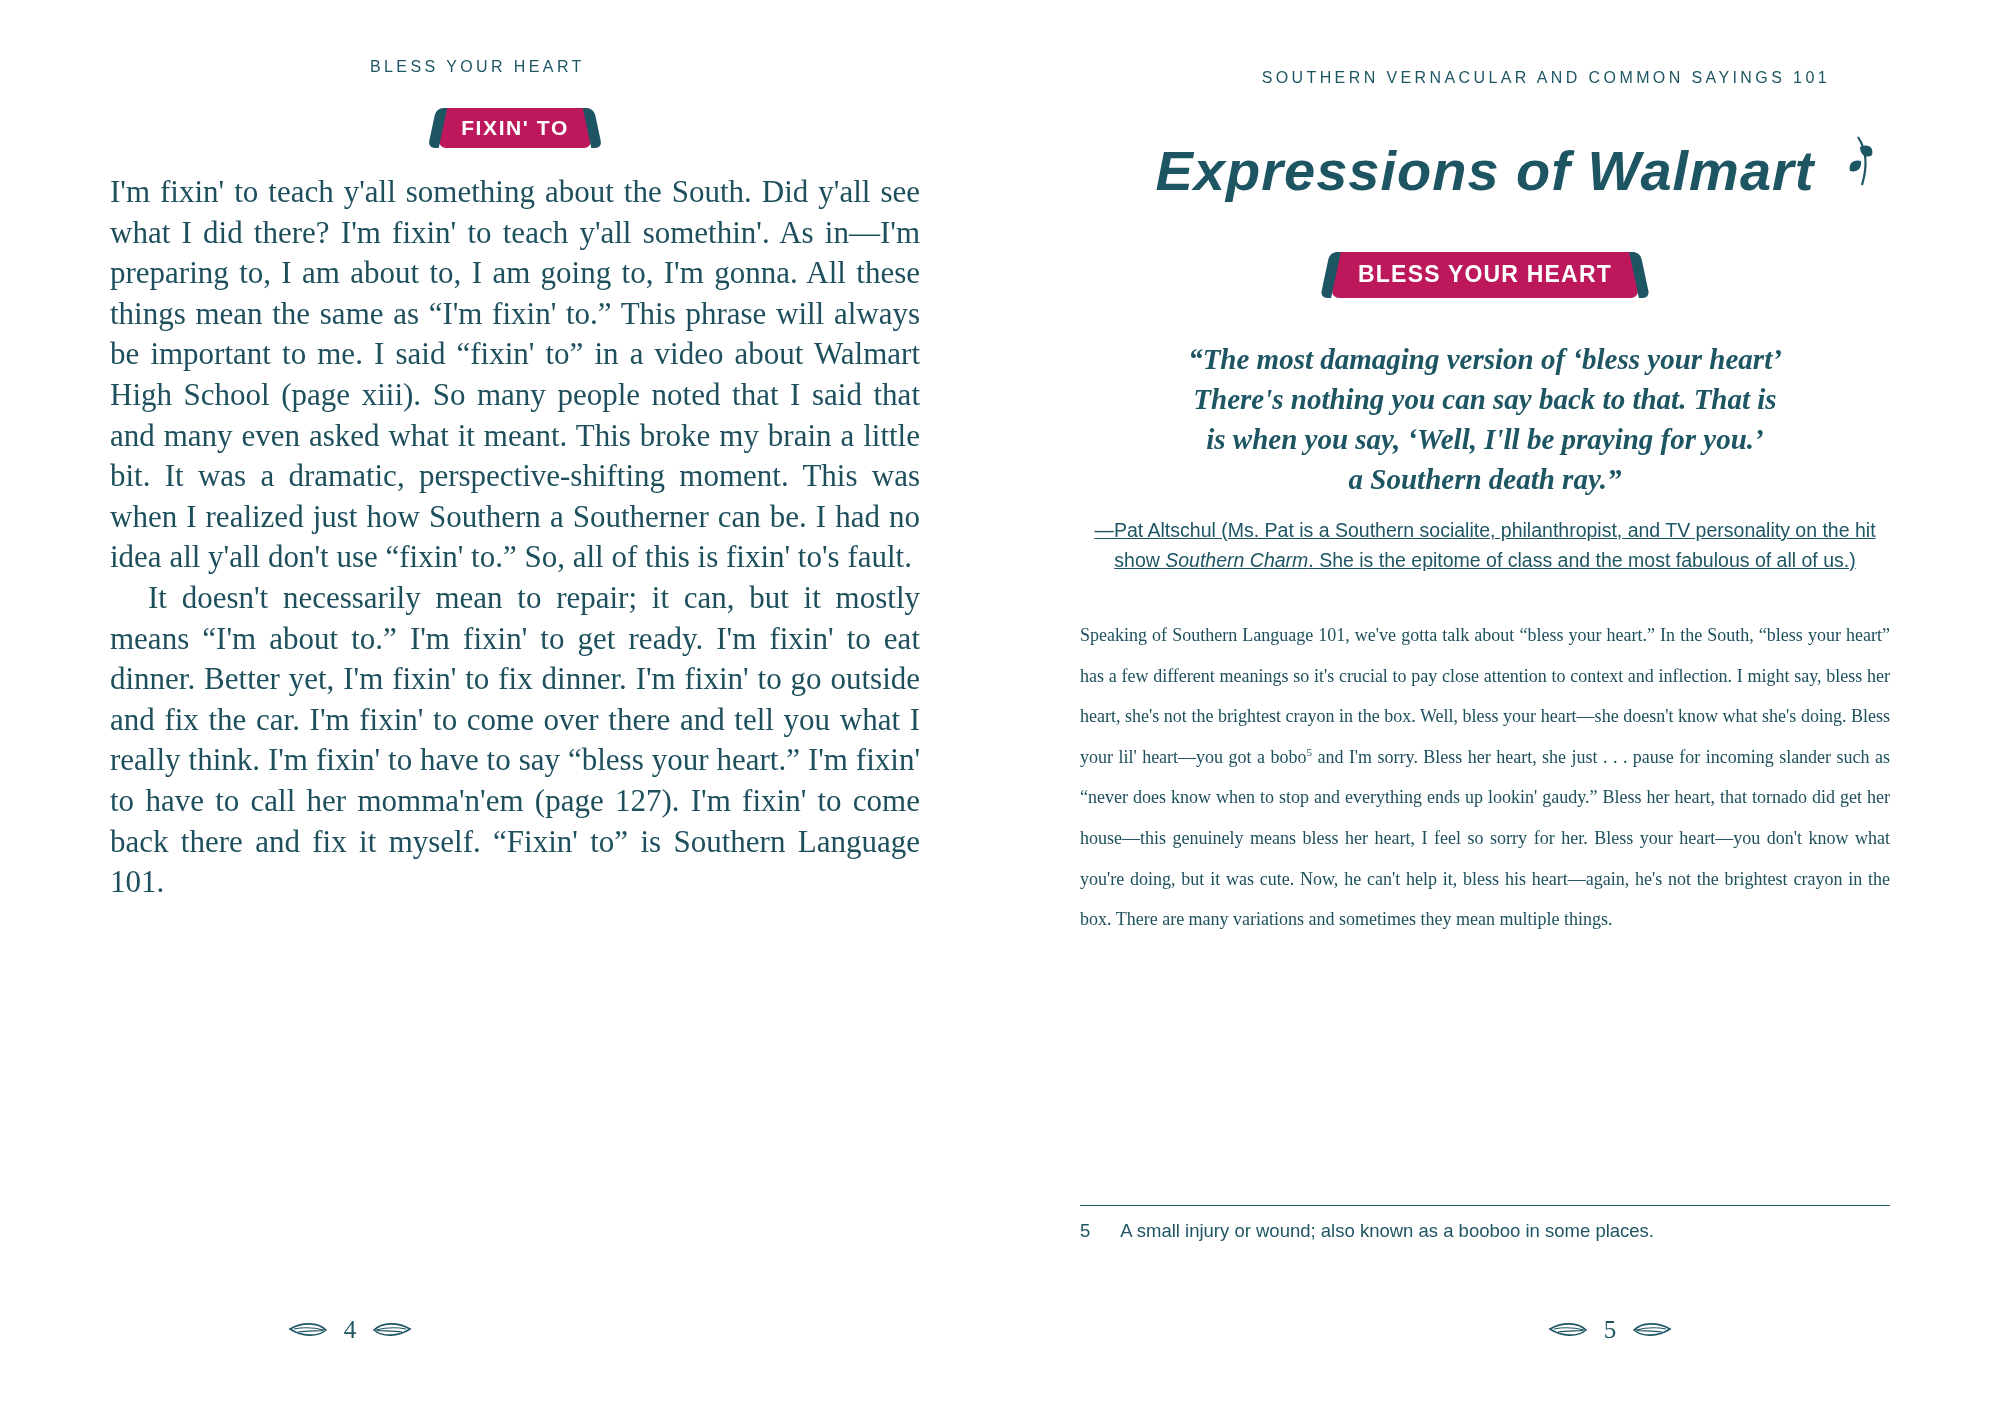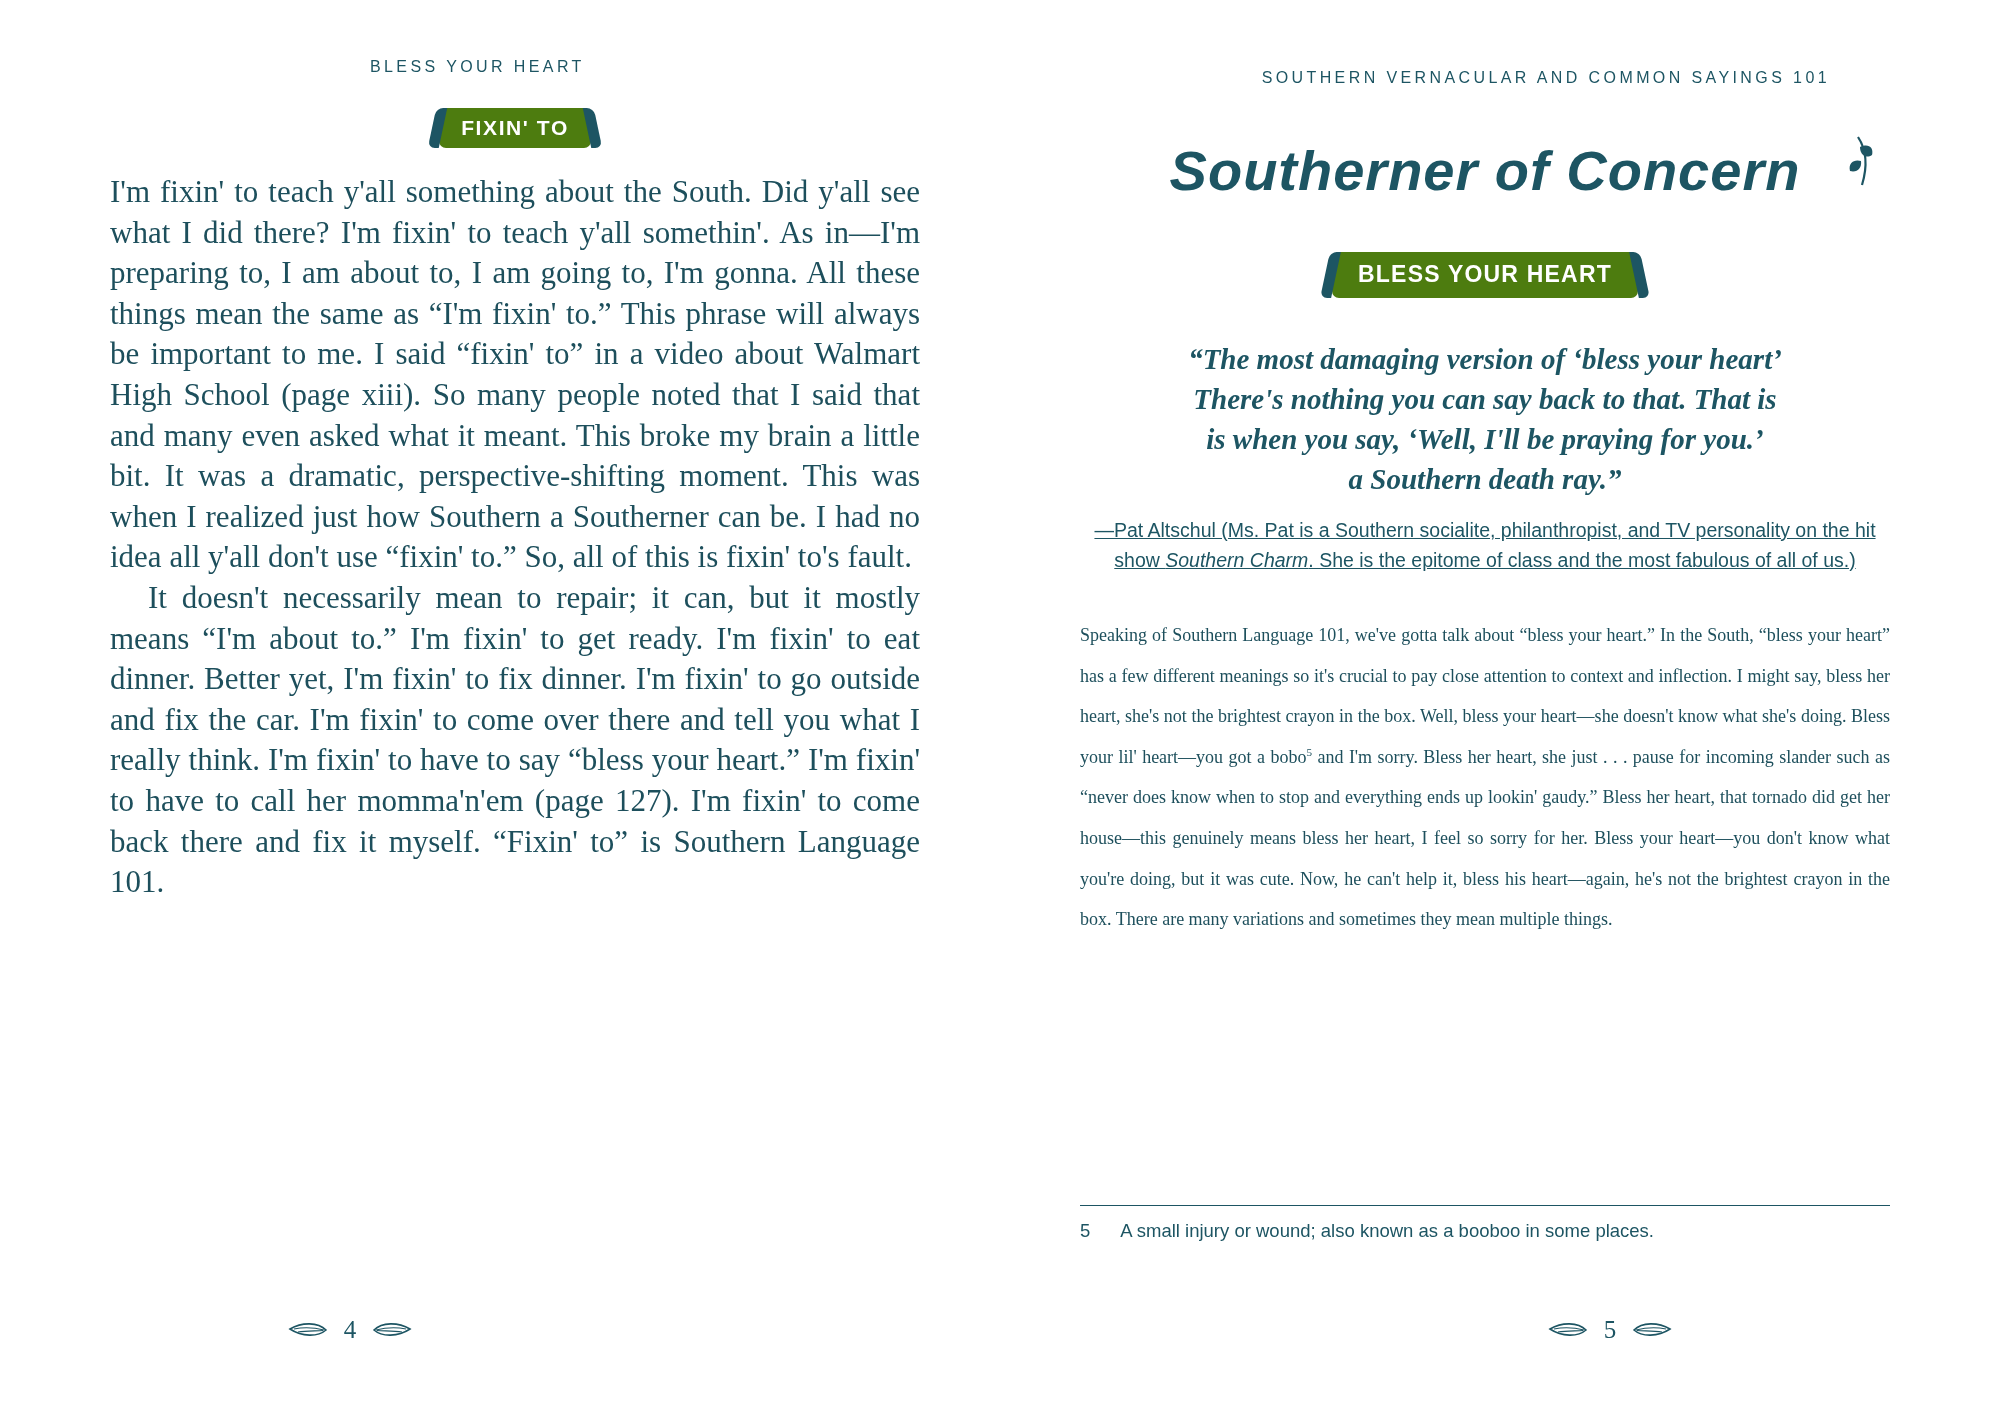--- a/index.html
+++ b/index.html
@@ -47,21 +47,21 @@
   .rh-right { text-align: right; padding-right: 60px; }
 
   
   .pill-wrap {
     display: flex;
     justify-content: center;
   }
   .pill {
     display: inline-block;
     position: relative;
-    background: #4d7c0f;
+    background: #be185d;
     color: #ffffff;
     font-family: "Liberation Sans", sans-serif;
     font-weight: bold;
     letter-spacing: 1.6px;
     padding: 9px 22px 10px 22px;
     border-radius: 7px;
     font-size: 21px;
     line-height: 1;
     text-align: center;
   }
@@ -219,21 +219,21 @@
         <path d="M10 12 C18 11, 28 11, 35 10.5" fill="none" stroke="#1d5563" stroke-width="1.2"></path>
       </svg>
     </div>
   </div>
 
   <div class="page page-right">
 
     <div class="running-head rh-right">Southern Vernacular and Common Sayings 101</div>
 
     <div class="chapter-title">
-      <span>Southerner of Concern</span>
+      <span>Expressions of Walmart</span>
       <svg class="leaf-deco" viewBox="0 0 40 54">
         <path d="M20 2 C28 14, 30 30, 24 50" fill="none" stroke="#1d5563" stroke-width="2.2"></path>
         <path d="M22 12 C30 8, 36 12, 34 20 C28 24, 22 20, 22 12 Z" fill="#1d5563"></path>
         <path d="M23 26 C16 24, 10 28, 12 36 C19 38, 24 33, 23 26 Z" fill="#1d5563"></path>
       </svg>
     </div>
 
     <div class="pill-wrap pill-bless">
       <span class="pill pill-bless" style="text-transform:uppercase;margin-top:0;">Bless Your Heart</span>
     </div>

